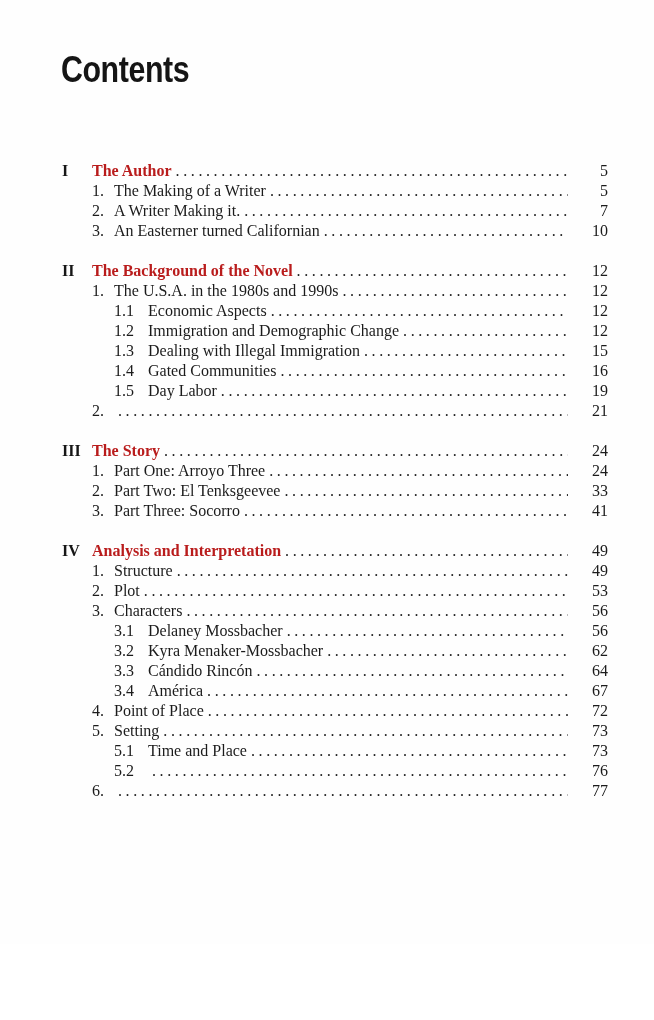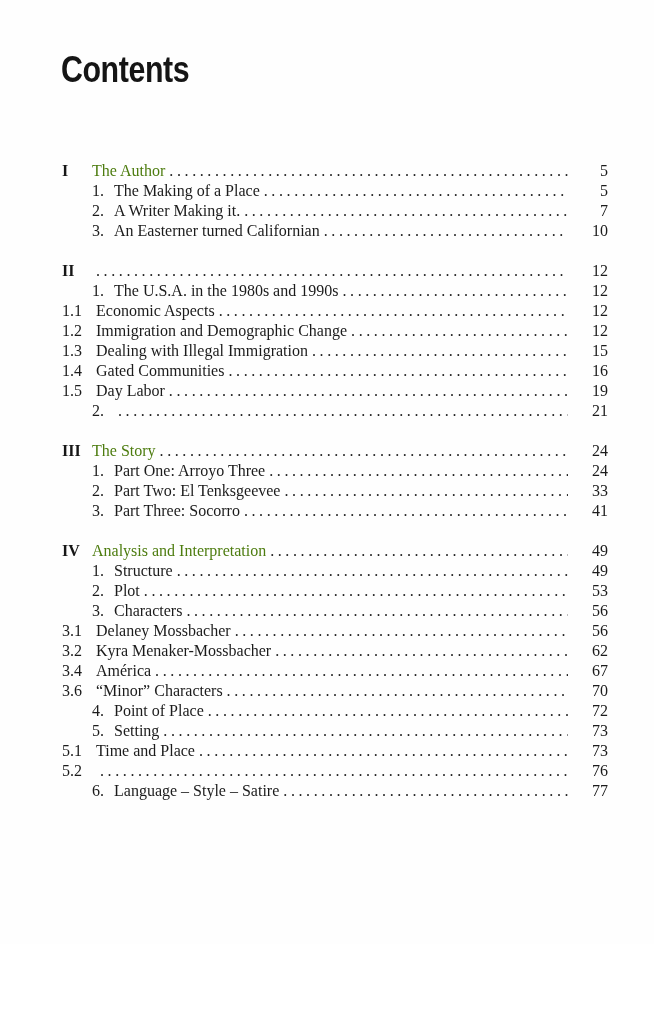--- a/index.html
+++ b/index.html
@@ -41,24 +41,24 @@
   .row {
     display: flex;
     align-items: baseline;
     font-size: 16px;
     line-height: 20px;
     white-space: nowrap;
   }
   .num { flex: none; }
   .txt { flex: none; }
   .lvl0 .num { width: 30px; font-weight: bold; color: #161616; }
-  .lvl0 .txt { font-weight: normal; color: #4d7c0f; }
+  .lvl0 .txt { font-weight: bold; color: #b91c1c; }
   .lvl1 { margin-left: 30px; }
   .lvl1 .num { width: 22px; }
-  .lvl2 { }
+  .lvl2 { margin-left: 52px; }
   .lvl2 .num { width: 34px; }
   .leader {
     flex: 1 1 auto;
     overflow: hidden;
     white-space: nowrap;
     text-align: right;
     margin-left: 4px;
     margin-right: 2px;
   }
   .leader::after {
@@ -90,40 +90,41 @@
   <div class="toc">
       <section class="section">
         <div class="row lvl0">
           <span class="num">I</span>
           <span class="txt">The Author</span>
           <span class="leader"></span>
           <span class="pg">5</span>
         </div>
         <div class="row lvl1">
           <span class="num">1.</span>
-          <span class="txt">The Making of a Place</span>
+          <span class="txt">The Making of a Writer</span>
           <span class="leader"></span>
           <span class="pg">5</span>
         </div>
         <div class="row lvl1">
           <span class="num">2.</span>
           <span class="txt">A Writer Making it.</span>
           <span class="leader"></span>
           <span class="pg">7</span>
         </div>
         <div class="row lvl1">
           <span class="num">3.</span>
           <span class="txt">An Easterner turned Californian</span>
           <span class="leader"></span>
           <span class="pg">10</span>
         </div>
       </section>
       <section class="section">
         <div class="row lvl0">
           <span class="num">II</span>
+          <span class="txt">The Background of the Novel</span>
           <span class="leader"></span>
           <span class="pg">12</span>
         </div>
         <div class="row lvl1">
           <span class="num">1.</span>
           <span class="txt">The U.S.A. in the 1980s and 1990s</span>
           <span class="leader"></span>
           <span class="pg">12</span>
         </div>
         <div class="row lvl2">
@@ -219,31 +220,31 @@
           <span class="leader"></span>
           <span class="pg">56</span>
         </div>
         <div class="row lvl2">
           <span class="num">3.2</span>
           <span class="txt">Kyra Menaker-Mossbacher</span>
           <span class="leader"></span>
           <span class="pg">62</span>
         </div>
         <div class="row lvl2">
+          <span class="num">3.3</span>
+          <span class="txt">Cándido Rincón</span>
+          <span class="leader"></span>
+          <span class="pg">64</span>
+        </div>
+        <div class="row lvl2">
           <span class="num">3.4</span>
           <span class="txt">América</span>
           <span class="leader"></span>
           <span class="pg">67</span>
         </div>
-        <div class="row lvl2">
-          <span class="num">3.6</span>
-          <span class="txt">“Minor” Characters</span>
-          <span class="leader"></span>
-          <span class="pg">70</span>
-        </div>
         <div class="row lvl1">
           <span class="num">4.</span>
           <span class="txt">Point of Place</span>
           <span class="leader"></span>
           <span class="pg">72</span>
         </div>
         <div class="row lvl1">
           <span class="num">5.</span>
           <span class="txt">Setting</span>
           <span class="leader"></span>
@@ -255,20 +256,19 @@
           <span class="leader"></span>
           <span class="pg">73</span>
         </div>
         <div class="row lvl2">
           <span class="num">5.2</span>
           <span class="leader"></span>
           <span class="pg">76</span>
         </div>
         <div class="row lvl1">
           <span class="num">6.</span>
-          <span class="txt">Language – Style – Satire</span>
           <span class="leader"></span>
           <span class="pg">77</span>
         </div>
       </section>
     </div>
   <div class="folio">3</div>
 </div>
 
 </body></html>

